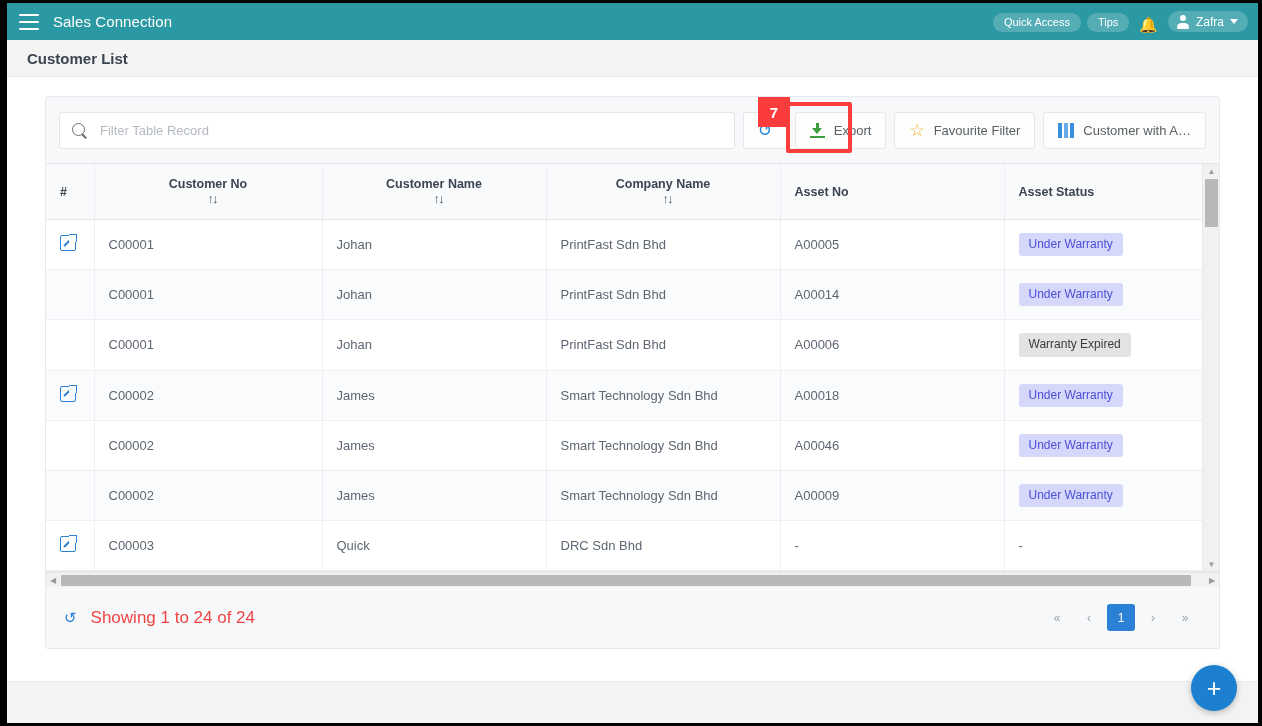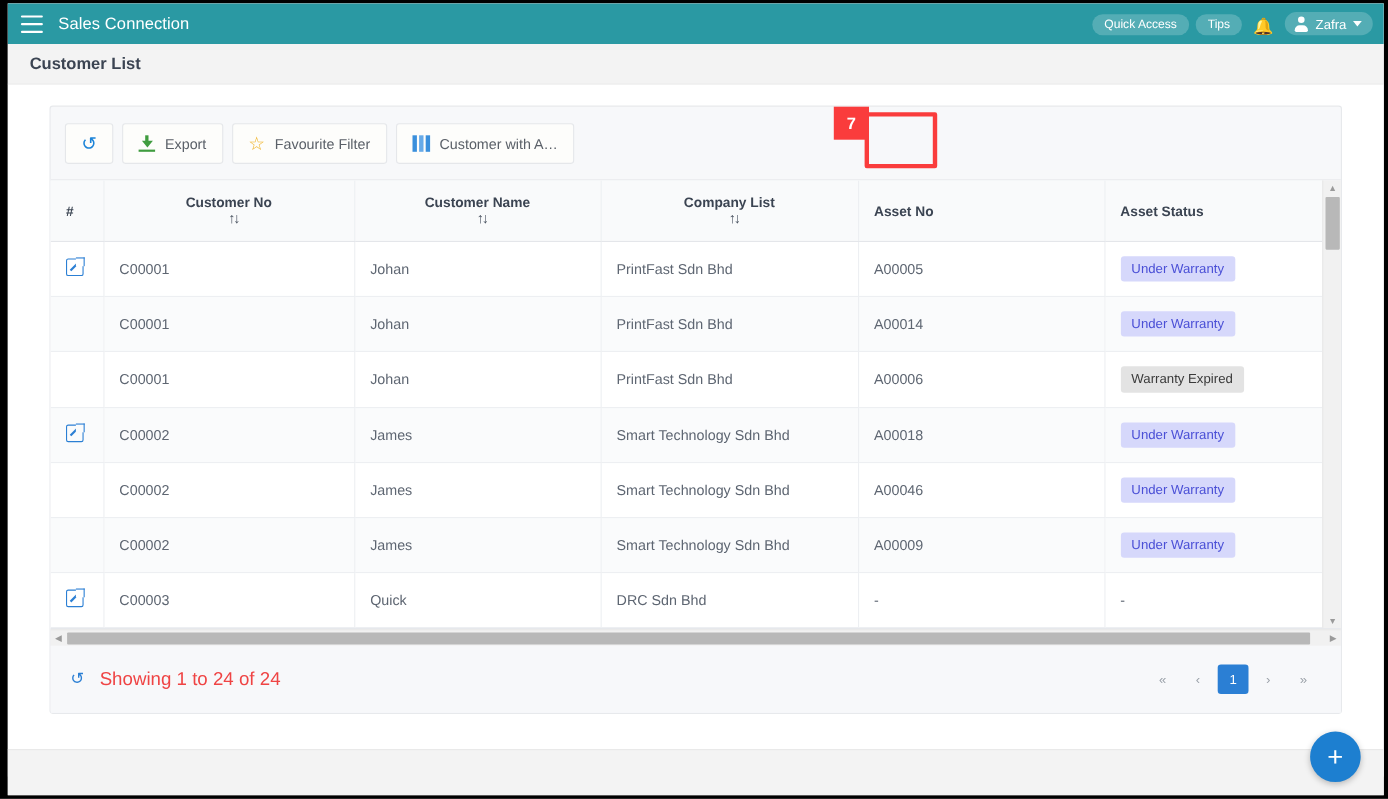--- a/index.html
+++ b/index.html
@@ -461,20 +461,24 @@
   </div>
 
   <div class="pagetitle-bar">
     <div class="pagetitle">Customer List</div>
   </div>
 
   <div class="content">
     <div class="card">
 
       <div class="toolbar">
+        <div class="search-wrap">
+          <span class="search-icon"></span>
+          <input class="search-input" type="text" placeholder="Filter Table Record" style="">
+        </div>
 
         <div class="tbtn icon-only">
           <span class="refresh-glyph">↻</span>
         </div>
 
         <div class="tbtn">
           <span class="download-glyph">
               <i class="download-base"></i>
             </span>
           <span>Export</span>
@@ -521,21 +525,21 @@
                   </div>
                 </th>
                 <th>
                   <div class="th-inner">
                     <span>Customer Name</span>
                     <span class="sort-glyph">↑↓</span>
                   </div>
                 </th>
                 <th>
                   <div class="th-inner">
-                    <span>Company List</span>
+                    <span>Company Name</span>
                     <span class="sort-glyph">↑↓</span>
                   </div>
                 </th>
                 <th>
                   <span>Asset No</span>
                 </th>
                 <th class="last">
                   <span>Asset Status</span>
                 </th>
               </tr>

